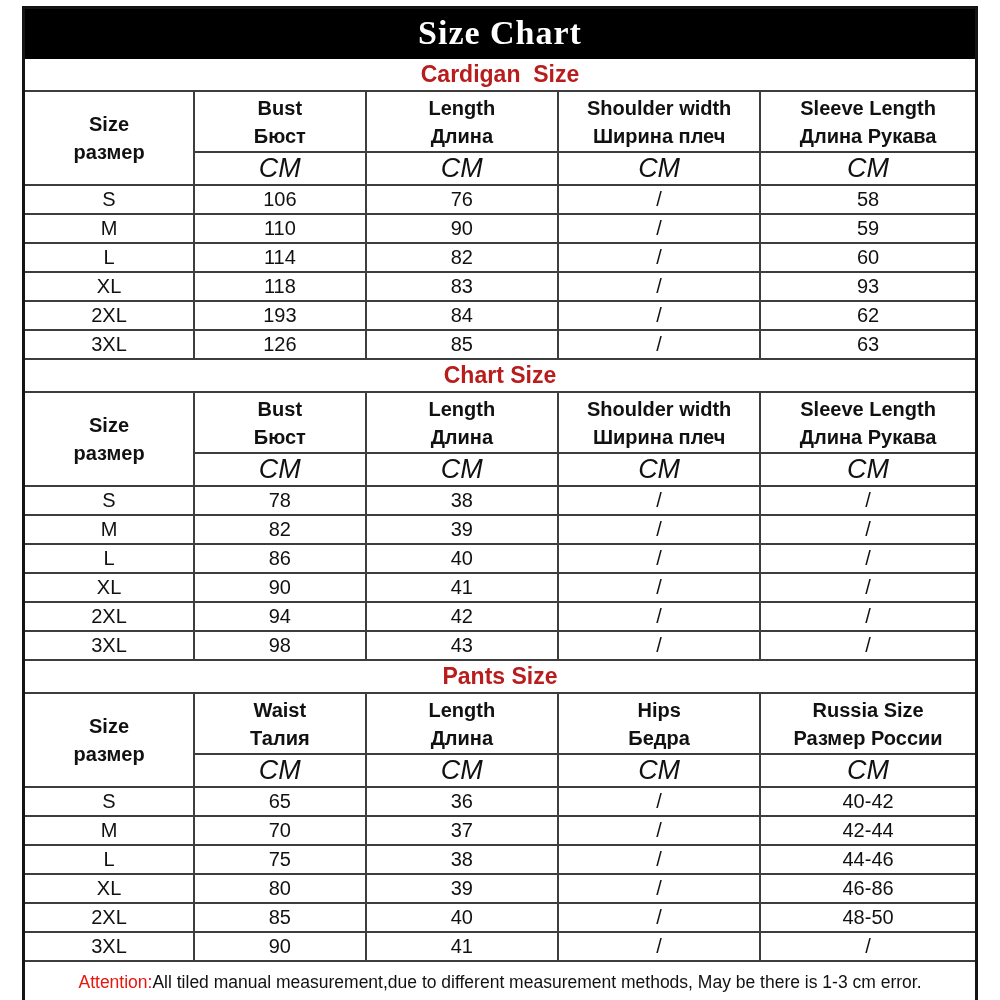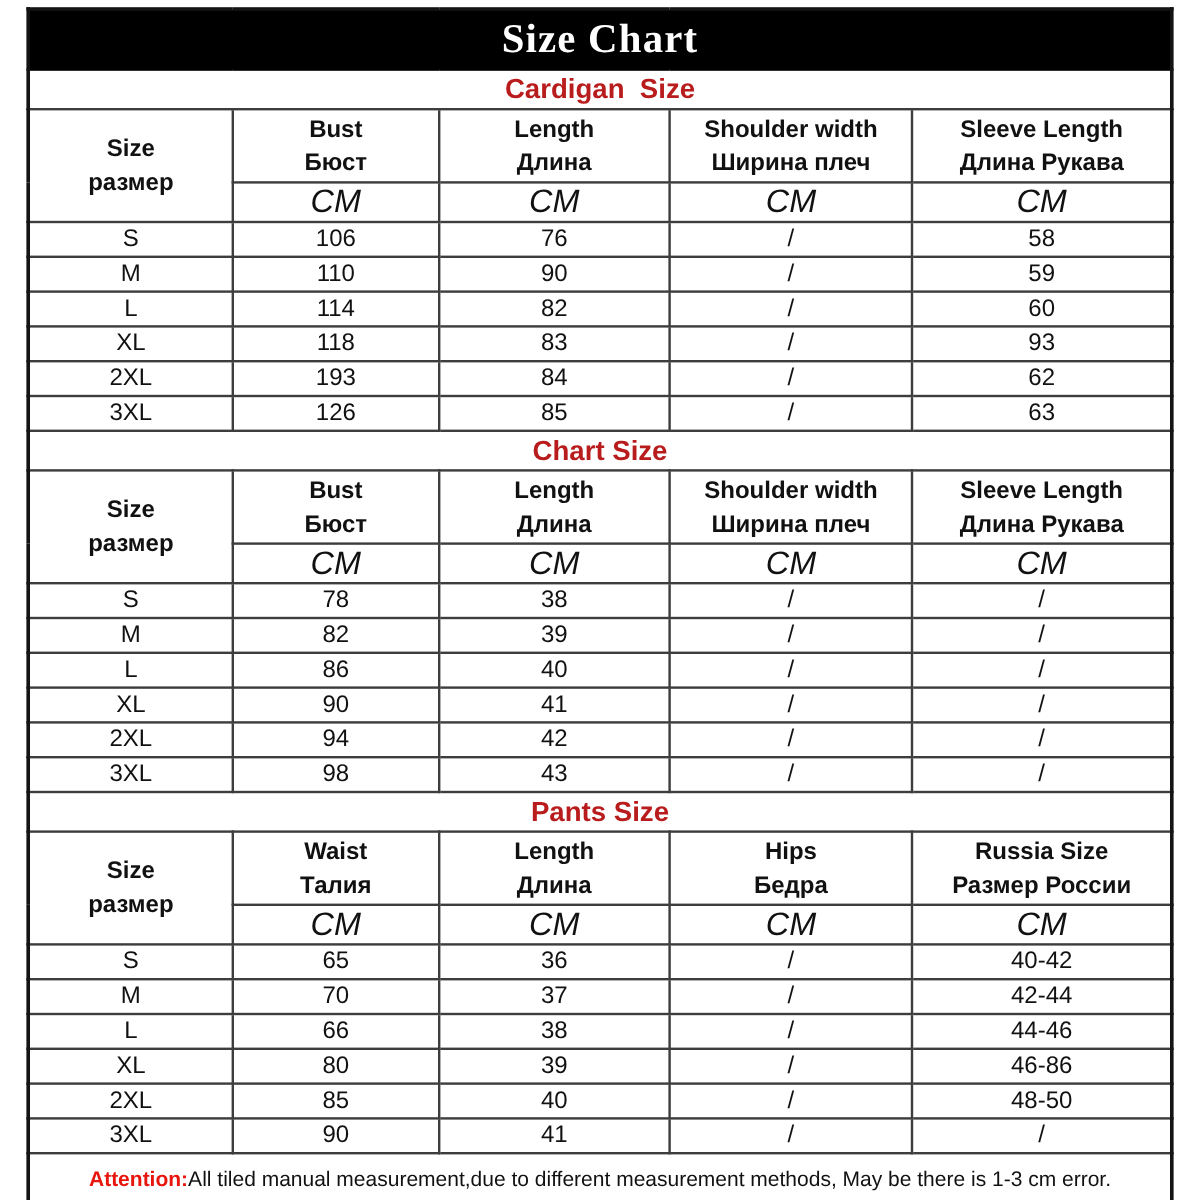--- a/index.html
+++ b/index.html
@@ -26,21 +26,21 @@
   }
   .colhead{
     height:59px;font-weight:700;font-size:20px;line-height:1.4;
   }
   .rowhead{
     font-weight:700;font-size:20px;line-height:1.4;margin-top:32px;
   }
   .unit-cell{height:27px;font-size:27px;font-style:italic;}
   .data-cell{height:27px;font-size:20px;}
   .note-cell{height:40px;font-size:17.5px;}
-  .note-label{color:#e8150d;font-weight:bold;}
+  .note-label{color:#e8150d;}
 </style>
 </head>
 <body>
 
 <div class="page">
   <div class="chart-wrap">
     <table class="size-chart">
       <colgroup>
         <col style="width:17.9%">
           <col style="width:18.0%">
@@ -242,21 +242,21 @@
       </tr>
       <tr>
         <td class="data-cell">M</td>
         <td class="data-cell">70</td>
         <td class="data-cell">37</td>
         <td class="data-cell">/</td>
         <td class="data-cell">42-44</td>
       </tr>
       <tr>
         <td class="data-cell">L</td>
-        <td class="data-cell">66</td>
+        <td class="data-cell">75</td>
         <td class="data-cell">38</td>
         <td class="data-cell">/</td>
         <td class="data-cell">44-46</td>
       </tr>
       <tr>
         <td class="data-cell">XL</td>
         <td class="data-cell">80</td>
         <td class="data-cell">39</td>
         <td class="data-cell">/</td>
         <td class="data-cell">46-86</td>

